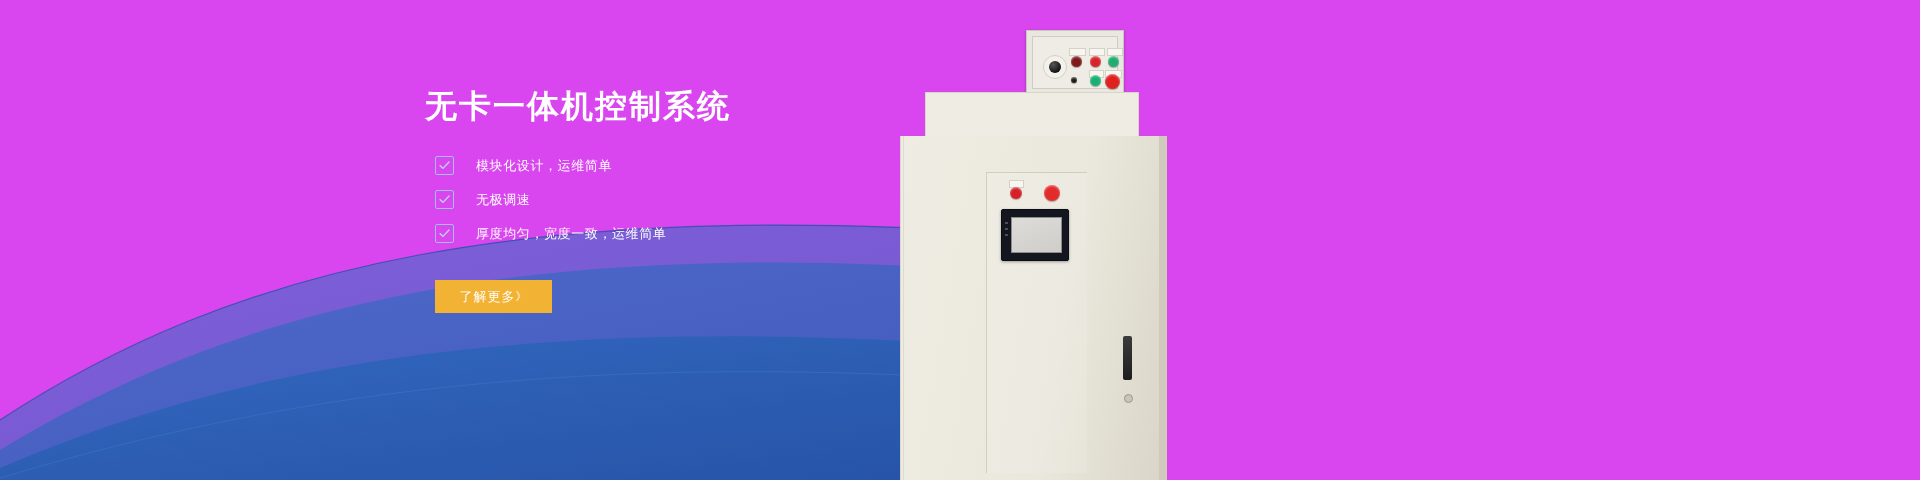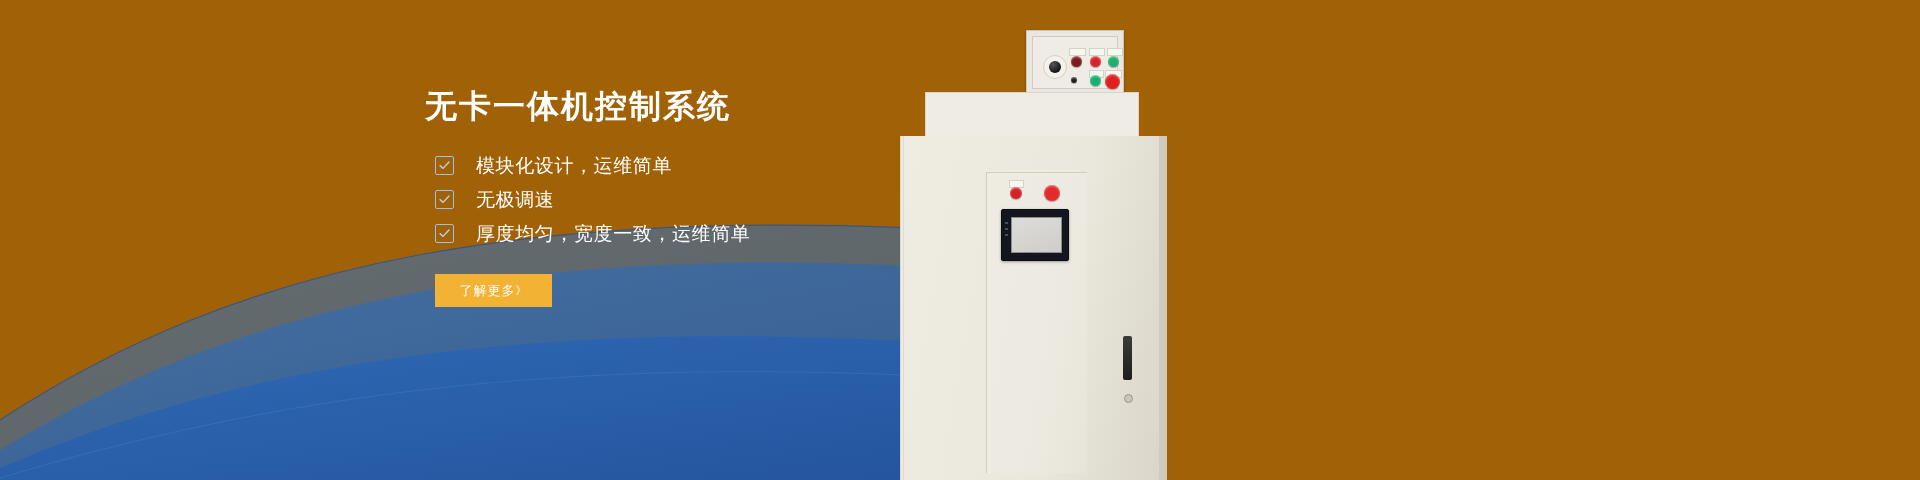--- a/index.html
+++ b/index.html
@@ -5,21 +5,21 @@
   html, body {
     margin: 0;
     padding: 0;
     background: #ffffff;
   }
   .banner {
     position: relative;
     width: 1920px;
     height: 480px;
     overflow: hidden;
-    background: #a16207;
+    background: #d946ef;
     font-family: "Liberation Sans", "DejaVu Sans", sans-serif;
   }
 
   
   .wave-layer {
     position: absolute;
     left: 0;
     bottom: 0;
     width: 1100px;
     height: 360px;
@@ -60,27 +60,27 @@
     border-radius: 2px;
     display: flex;
     align-items: center;
     justify-content: center;
     flex: 0 0 auto;
     margin-right: 22px;
   }
   .check-box svg { display: block; }
   .feature-text {
     color: #ffffff;
-    font-size: 19px;
+    font-size: 13px;
     letter-spacing: 0.6px;
     line-height: 1;
     white-space: nowrap;
   }
   .cta-button {
-    margin-top: 16px;
+    margin-top: 22px;
     margin-left: 10px;
     display: inline-flex;
     align-items: center;
     justify-content: center;
     width: 117px;
     height: 33px;
     background: #f2b233;
     border: none;
     color: #ffffff;
     font-family: inherit;

